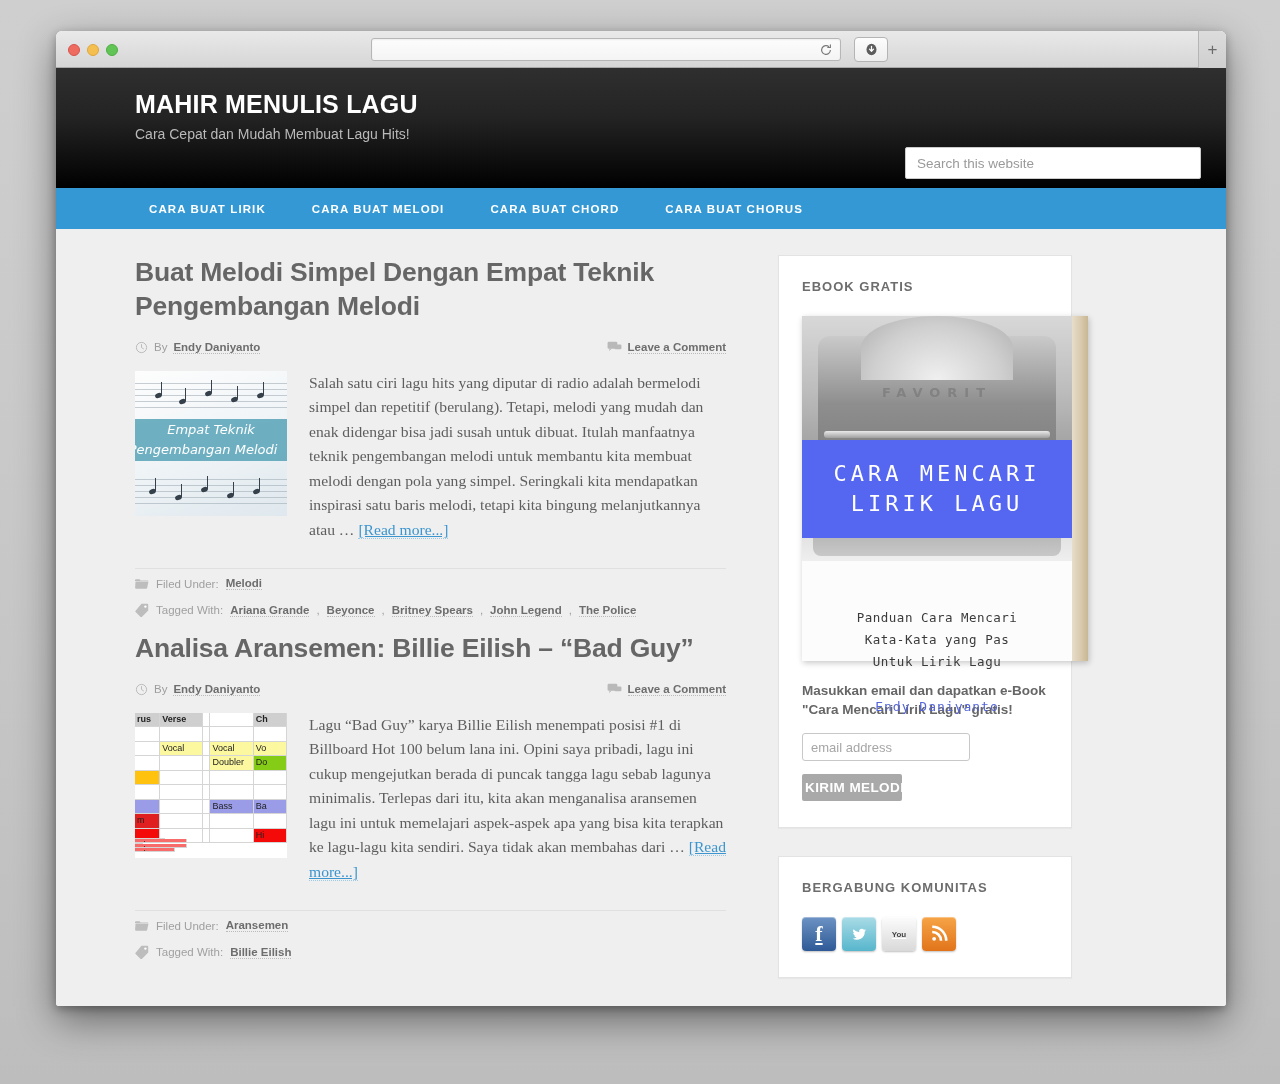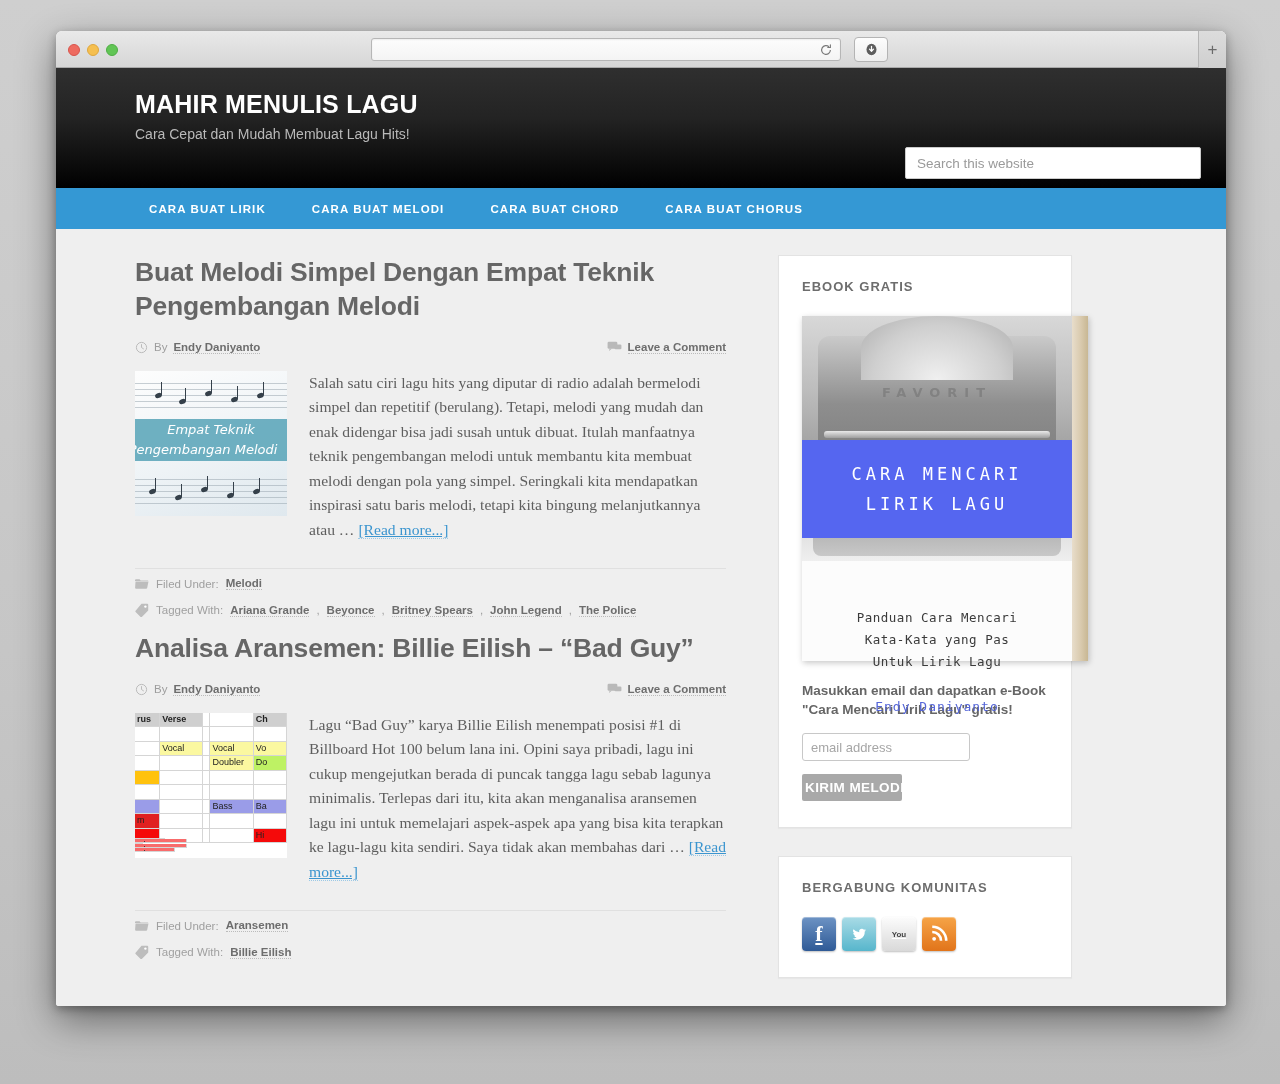--- a/index.html
+++ b/index.html
@@ -230,21 +230,21 @@
   .ebook-photo .base {
     position: absolute; left: 4%; right: 4%; bottom: 2%; height: 22%;
     background: linear-gradient(180deg,#9c9c9c,#c8c8c8);
     border-radius: 8px;
   }
   .ebook-band {
     position: absolute; left: 0; right: 16px; top: 124px; height: 98px;
     background: #5566f0;
     display: flex; flex-direction: column; justify-content: center; align-items: center;
     color: #fff; font-family: "DejaVu Sans Mono", monospace;
-    font-size: 17px; letter-spacing: 4px; line-height: 30px; text-align: center;
+    font-size: 22px; letter-spacing: 4px; line-height: 30px; text-align: center;
   }
   .ebook-lower {
     position: absolute; left: 0; right: 16px; top: 245px; bottom: 0;
     background: #fcfcfc;
     display: flex; flex-direction: column; align-items: center;
     padding-top: 46px;
   }
   .ebook-sub {
     font-family: "DejaVu Sans Mono", monospace;
     font-size: 12.5px; color: #3b3b3b; line-height: 22px; text-align: center;
@@ -504,21 +504,21 @@
                     <div class="gcell c2" style="background: rgb(251, 248, 160);">Vocal</div>
                     <div class="gcell c3" style="background: rgb(255, 255, 255);"></div>
                     <div class="gcell c4" style="background: rgb(251, 248, 160);">Vocal</div>
                     <div class="gcell c5" style="background: rgb(251, 248, 160);">Vo</div>
                   </div>
                   <div class="grow" style="top: 43.5px;">
                     <div class="gcell c1" style="background: rgb(255, 255, 255);"></div>
                     <div class="gcell c2" style="background: rgb(255, 255, 255);"></div>
                     <div class="gcell c3" style="background: rgb(255, 255, 255);"></div>
                     <div class="gcell c4" style="background: rgb(251, 248, 160);">Doubler</div>
-                    <div class="gcell c5" style="background: #bef264;">Do</div>
+                    <div class="gcell c5" style="background: #84cc16;">Do</div>
                   </div>
                   <div class="grow" style="top: 58px;">
                     <div class="gcell c1" style="background: rgb(255, 194, 14);"></div>
                     <div class="gcell c2" style="background: rgb(255, 255, 255);"></div>
                     <div class="gcell c3" style="background: rgb(255, 255, 255);"></div>
                     <div class="gcell c4" style="background: rgb(255, 255, 255);"></div>
                     <div class="gcell c5" style="background: rgb(255, 255, 255);"></div>
                   </div>
                   <div class="grow" style="top: 72.5px;">
                     <div class="gcell c1" style="background: rgb(255, 255, 255);"></div>

